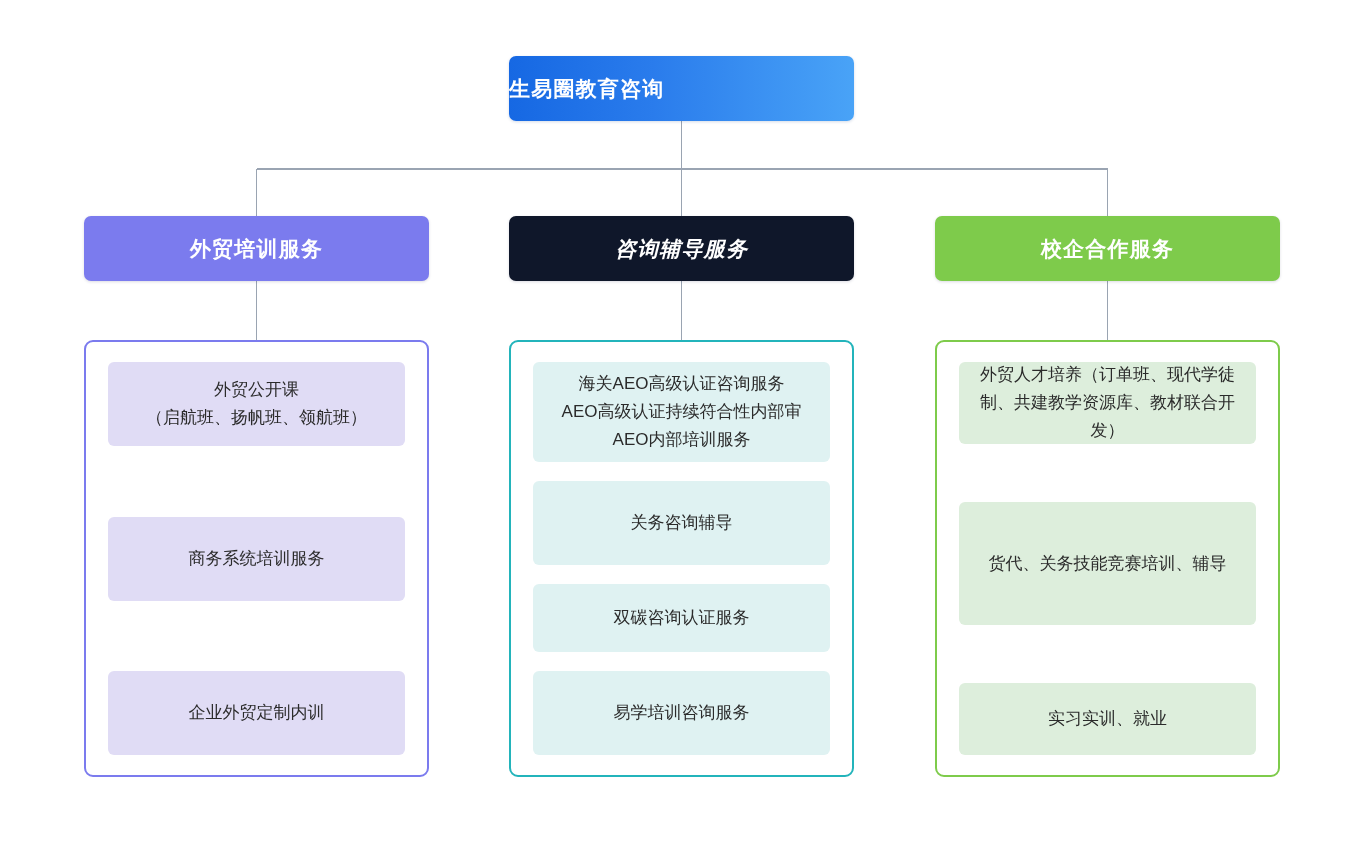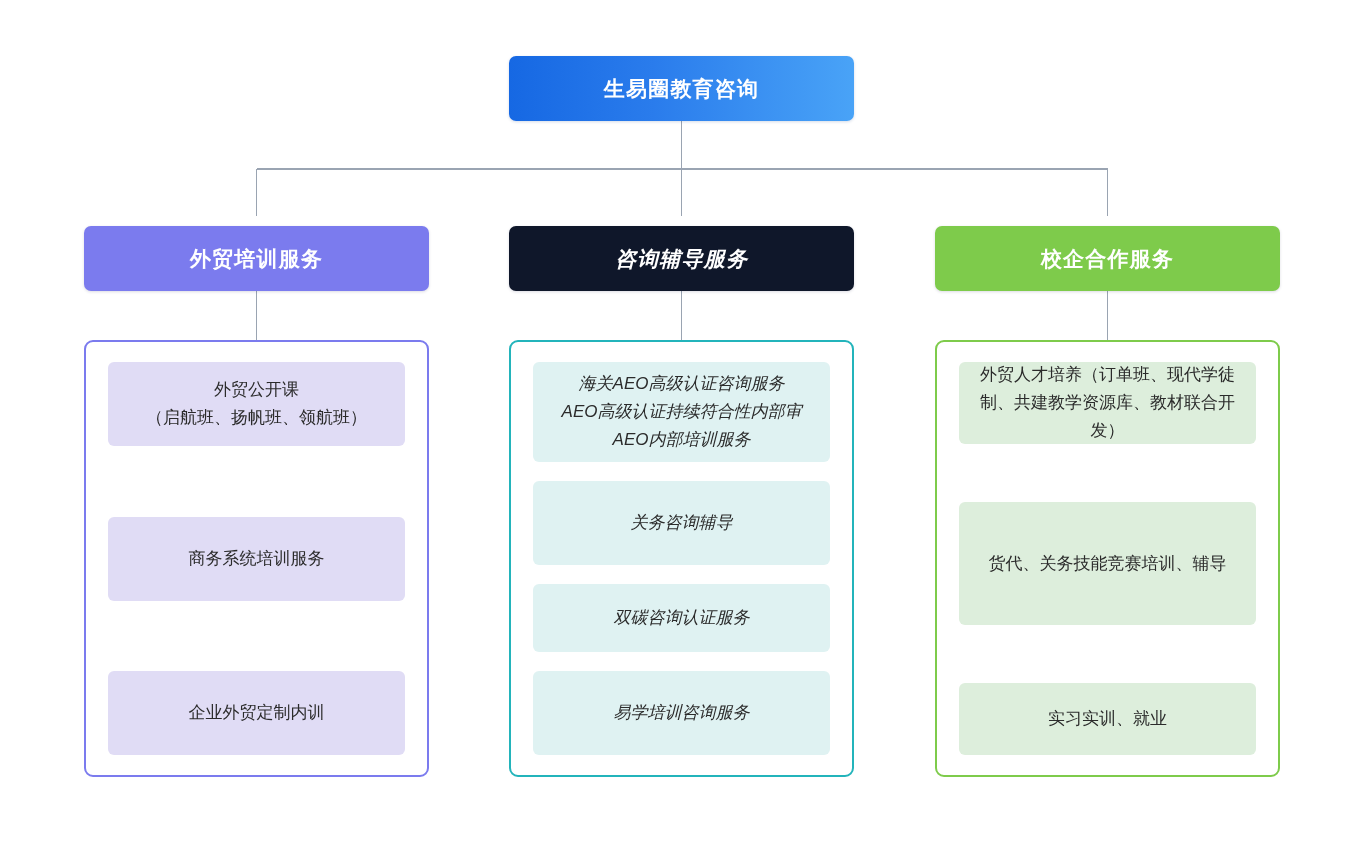--- a/index.html
+++ b/index.html
@@ -35,21 +35,20 @@
     position: absolute;
     left: 509px;
     top: 56px;
     width: 345px;
     height: 65px;
     border-radius: 7px;
     background: linear-gradient(90deg, #1668e3 0%, #2a7cec 42%, #49a3f7 100%);
     color: #ffffff;
     display: flex;
     align-items: center;
-    justify-content: center;
     font-size: 21px;
     font-weight: bold;
     letter-spacing: 1.2px;
     box-shadow: 0 1px 3px rgba(20,60,130,0.18);
   }
 
   
   .column {
     position: absolute;
     top: 216px;
@@ -64,41 +63,40 @@
     height: 65px;
     border-radius: 7px;
     display: flex;
     align-items: center;
     justify-content: center;
     color: #ffffff;
     font-size: 21px;
     font-weight: bold;
     letter-spacing: 1.2px;
     box-shadow: 0 1px 3px rgba(40,40,80,0.16);
-    margin-top: 10px;
   }
   .branch-header.purple { background: #7b7bee; }
   .branch-header.teal   { background: #0f172a; font-style: italic; }
   .branch-header.green  { background: #7ecb4b; justify-content: center; }
 
   .items-panel {
     position: absolute;
     top: 124px;   
     left: 0;
     width: 345px;
     height: 437px; 
     border-radius: 9px;
     border: 2px solid #7b7bee;
     background: #ffffff;
     padding: 20px 22px;
     display: flex;
     flex-direction: column;
     justify-content: space-between;
   }
-  .items-panel.teal  { border-color: #23b4bb; font-style: italic; }
+  .items-panel.teal  { border-color: #23b4bb; }
   .items-panel.green { border-color: #7ecb4b; }
 
   .item-card {
     border-radius: 6px;
     background: #e0dcf5;
     color: #2b2b2b;
     font-size: 17px;
     line-height: 28px;
     text-align: center;
     display: flex;

